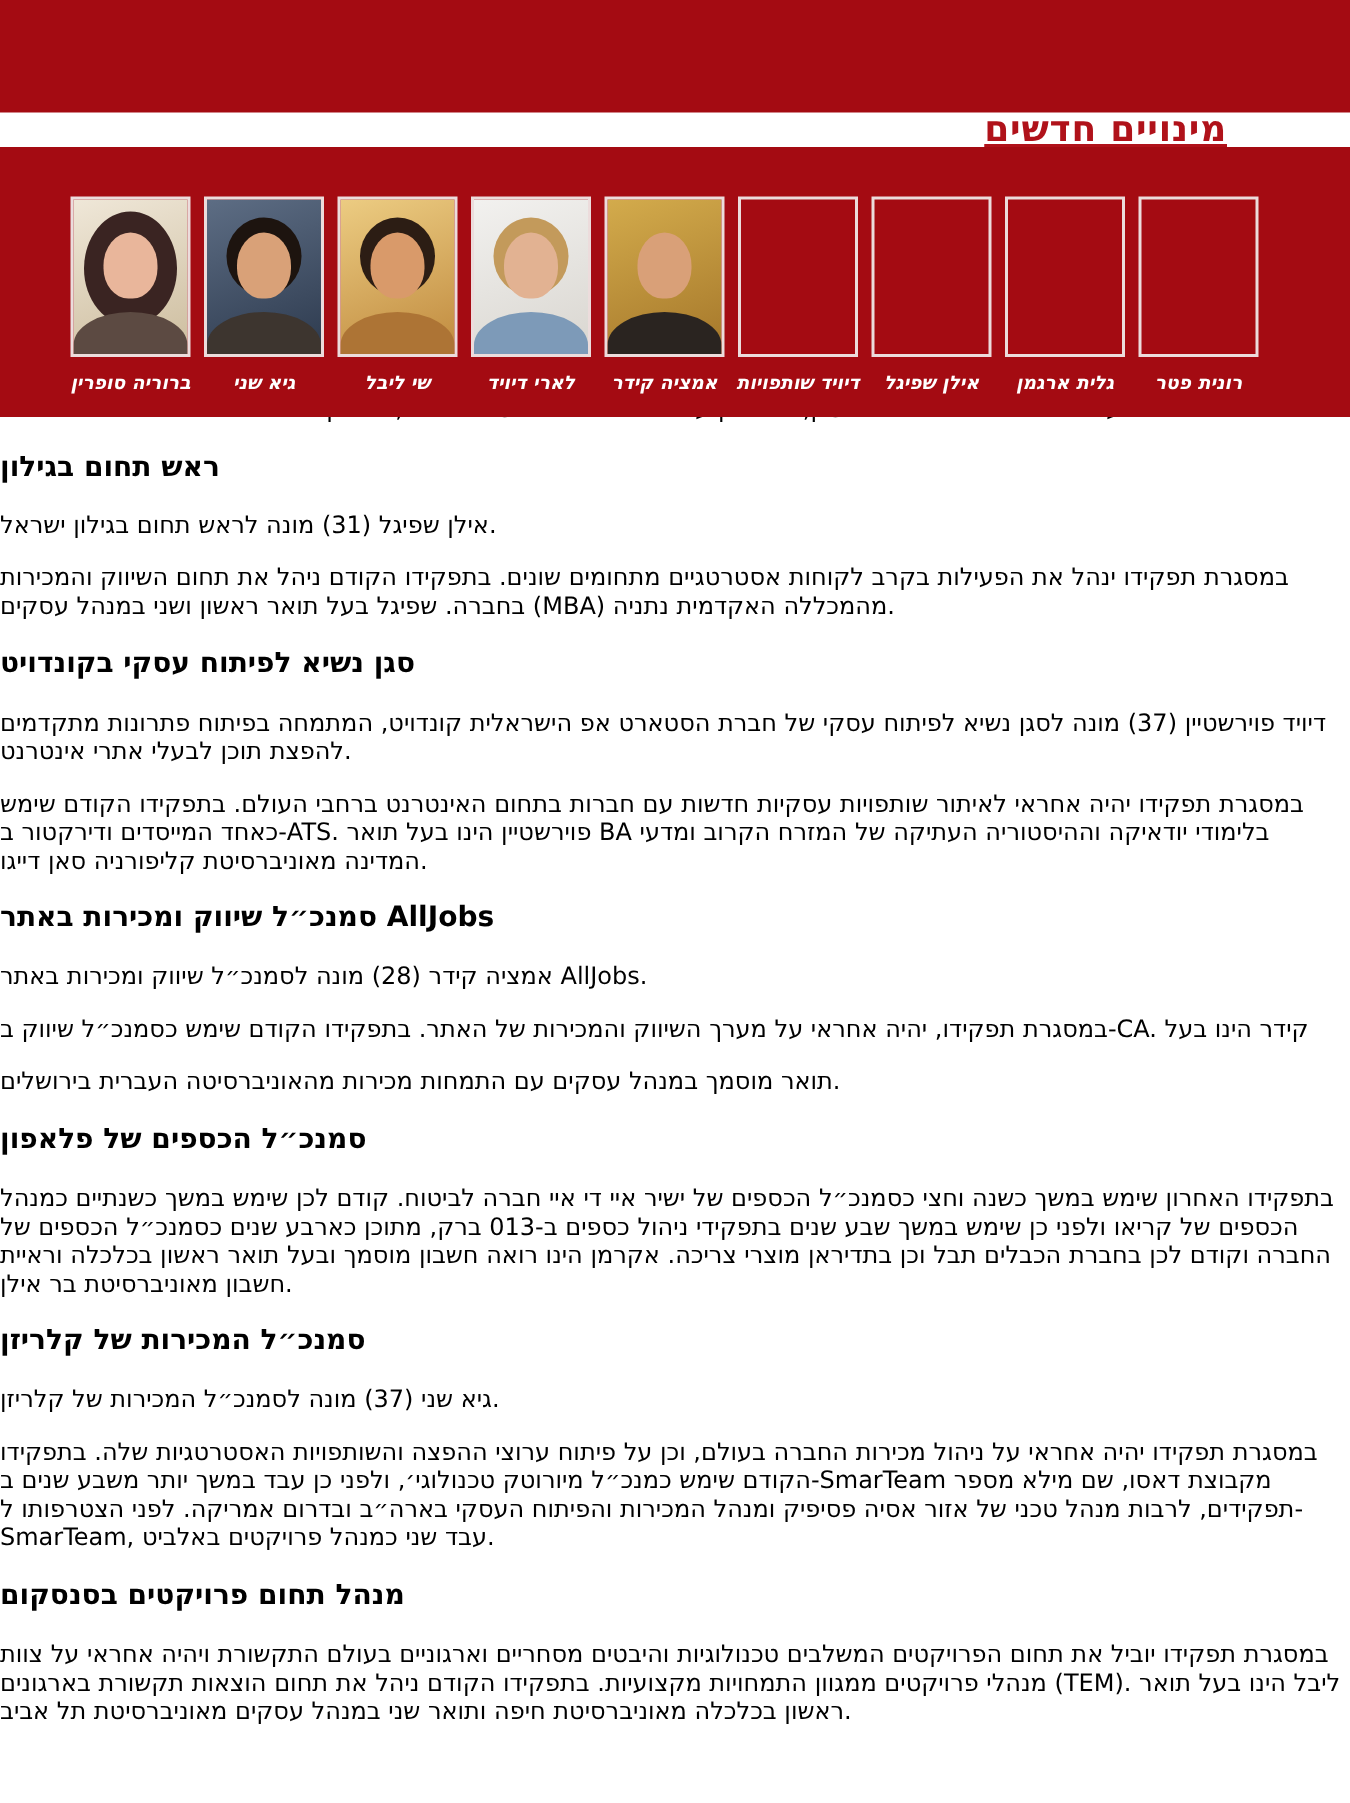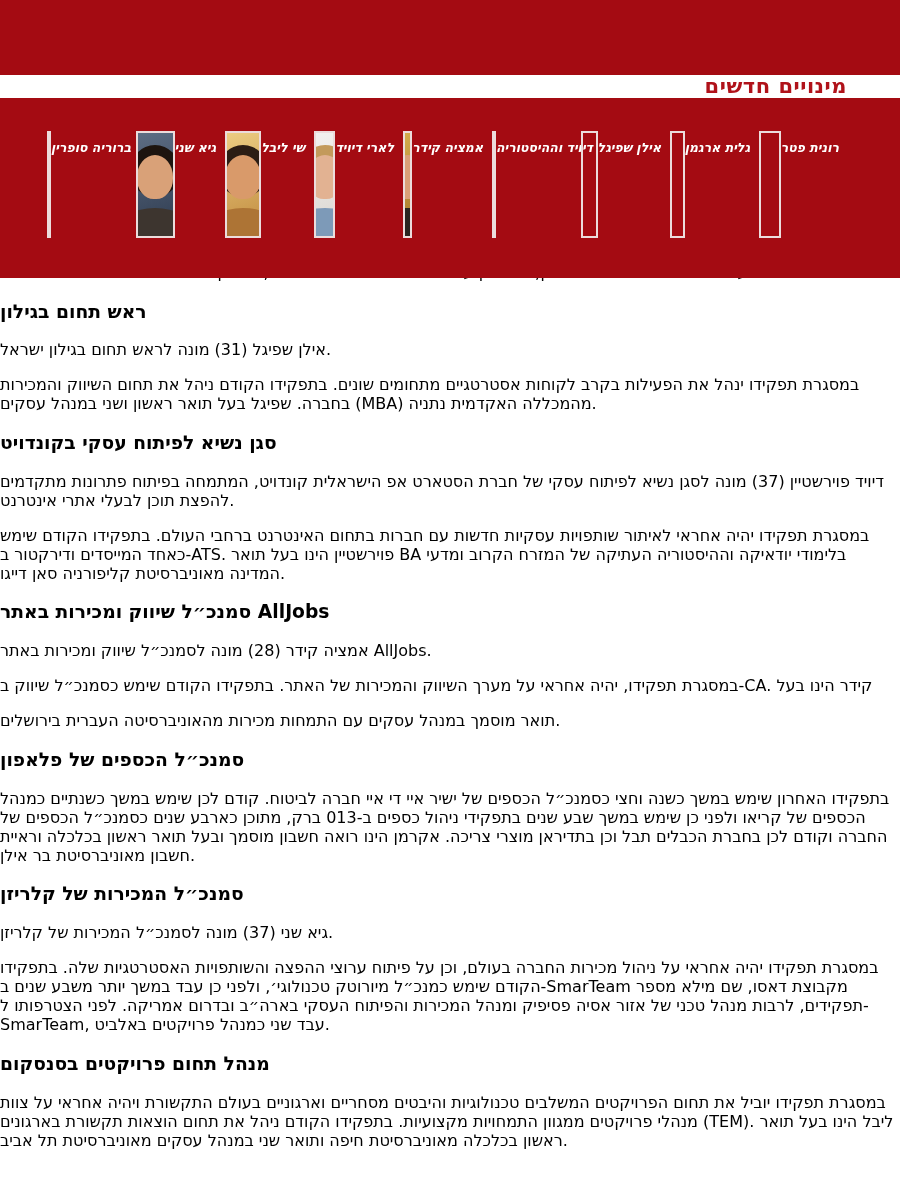--- a/index.html
+++ b/index.html
@@ -2,26 +2,26 @@
 <html lang="he"><head>
 <meta charset="utf-8">
 <style>
   html,body{margin:0;padding:0;}
   body{width:900px;height:1202px;position:relative;background:#ffffff;
        font-family:"DejaVu Sans","Liberation Sans",sans-serif;overflow:hidden;}
 
   
   .redband{position:absolute;top:0;left:0;width:900px;height:278px;background:#a40b12;}
   .titlestrip{position:absolute;top:75px;left:0;width:900px;height:23px;background:#ffffff;}
-  .sectiontitle{position:absolute;top:74px;right:53px;height:25px;line-height:25px;
-      direction:rtl;font-size:21px;font-weight:800;color:#b0121a;letter-spacing:0.5px;}
+  .sectiontitle{position:absolute;top:74px;right:82px;height:25px;line-height:25px;
+      direction:rtl;font-size:24px;font-weight:800;color:#b0121a;letter-spacing:0.5px;text-decoration:underline;}
 
   
   .photos{position:absolute;top:131px;left:47px;display:flex;gap:9px;}
-  .cell{width:80px;display:flex;flex-direction:row;}
+  .cell{width:80px;display:flex;flex-direction:column;align-items:center;}
   .photo{position:relative;width:80px;height:107px;border:2px solid #ecdcdc;
          box-sizing:border-box;overflow:hidden;}
   .ph-hair{position:absolute;left:50%;transform:translateX(-50%);top:12px;
            width:50px;height:52px;border-radius:50%;}
   .female .ph-hair{width:62px;height:76px;top:8px;}
   .ph-face{position:absolute;left:50%;transform:translateX(-50%);top:22px;
            width:36px;height:44px;border-radius:50% 50% 46% 46%;}
   .ph-torso{position:absolute;left:50%;transform:translateX(-50%);bottom:-16px;
             width:76px;height:44px;border-radius:50% 50% 0 0;}
   .pname{margin-top:9px;color:#ffffff;font-weight:bold;font-style:italic;
@@ -106,21 +106,21 @@
       <div class="ph-torso"></div>
     </div>
     <div class="pname">אמציה קידר</div>
   </div>
   <div class="cell">
     <div class="photo p5">
       <div class="ph-hair"></div>
       <div class="ph-face"></div>
       <div class="ph-torso"></div>
     </div>
-    <div class="pname">דיויד וההיסטוריה</div>
+    <div class="pname">דיויד שותפויות</div>
   </div>
   <div class="cell">
     <div class="photo p6">
       <div class="ph-hair"></div>
       <div class="ph-face"></div>
       <div class="ph-torso"></div>
     </div>
     <div class="pname">אילן שפיגל</div>
   </div>
   <div class="cell">

